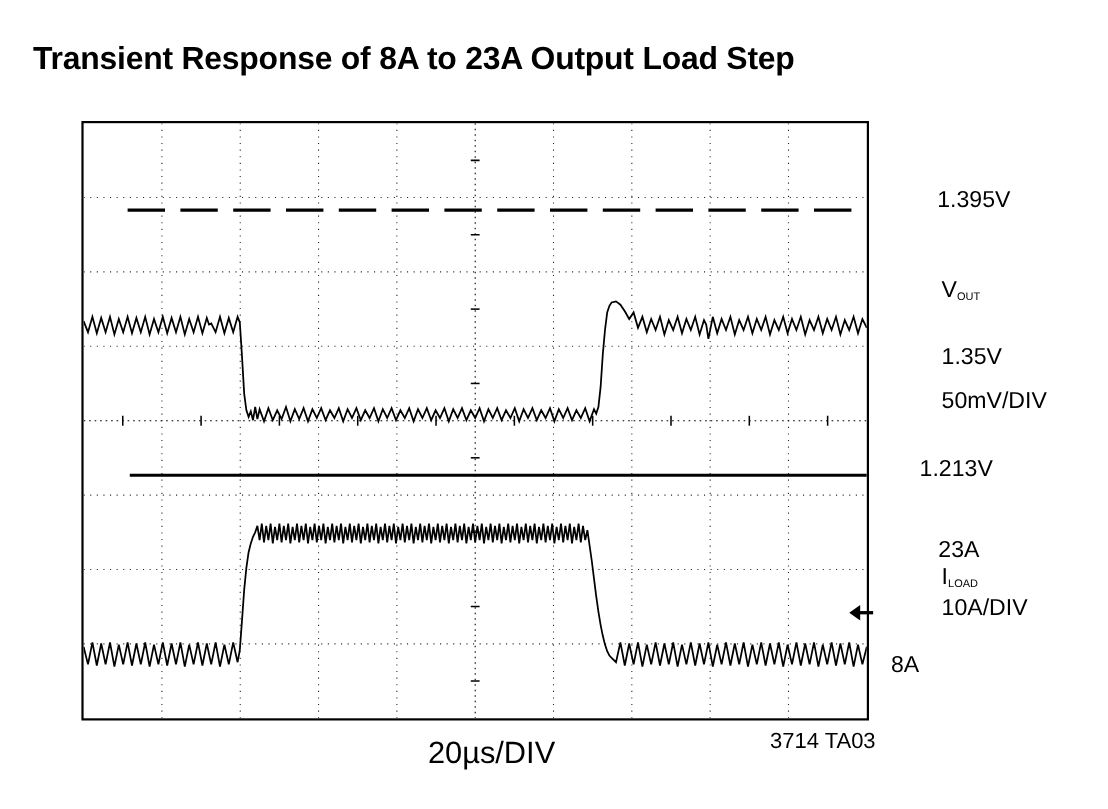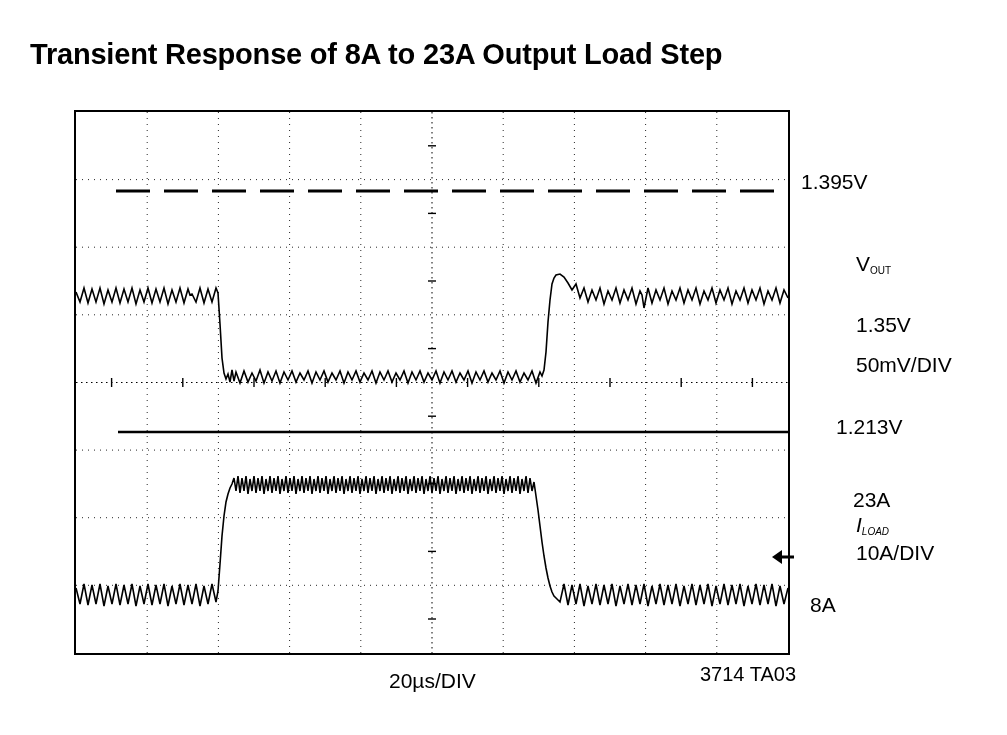--- a/index.html
+++ b/index.html
@@ -54,35 +54,35 @@
     white-space: nowrap;
     line-height: 1.18;
   }
   .annot sub {
     font-size: 10px;
     vertical-align: baseline;
     position: relative;
     bottom: -3px;
   }
 
-  .a-1395 { left: 801px; top: 170px; text-align: right; }
+  .a-1395 { left: 852px; top: 170px; text-align: right; }
   .a-vout { left: 856px; top: 252px; }
   .a-vout-val { left: 856px; top: 280px; margin-top: 33px; }
   .a-vout-div { left: 856px; top: 308px; margin-top: 45px; }
   .a-1213 { left: 836px; top: 415px; }
   .a-23a { left: 810px; top: 488px; margin-left: 43px; }
-  .a-iload { left: 856px; top: 513px; font-style: italic; }
+  .a-iload { left: 856px; top: 513px; }
   .a-iload-div { left: 856px; top: 541px; }
   .a-8a { left: 810px; top: 593px; }
 
   .x-axis-label {
     position: absolute;
     left: 389px;
     top: 669px;
-    font-size: 21px;
+    font-size: 28px;
   }
 
   .part-code {
     position: absolute;
     left: 700px;
     top: 663px;
     font-size: 20px;
   }
 
   .arrow-marker {

